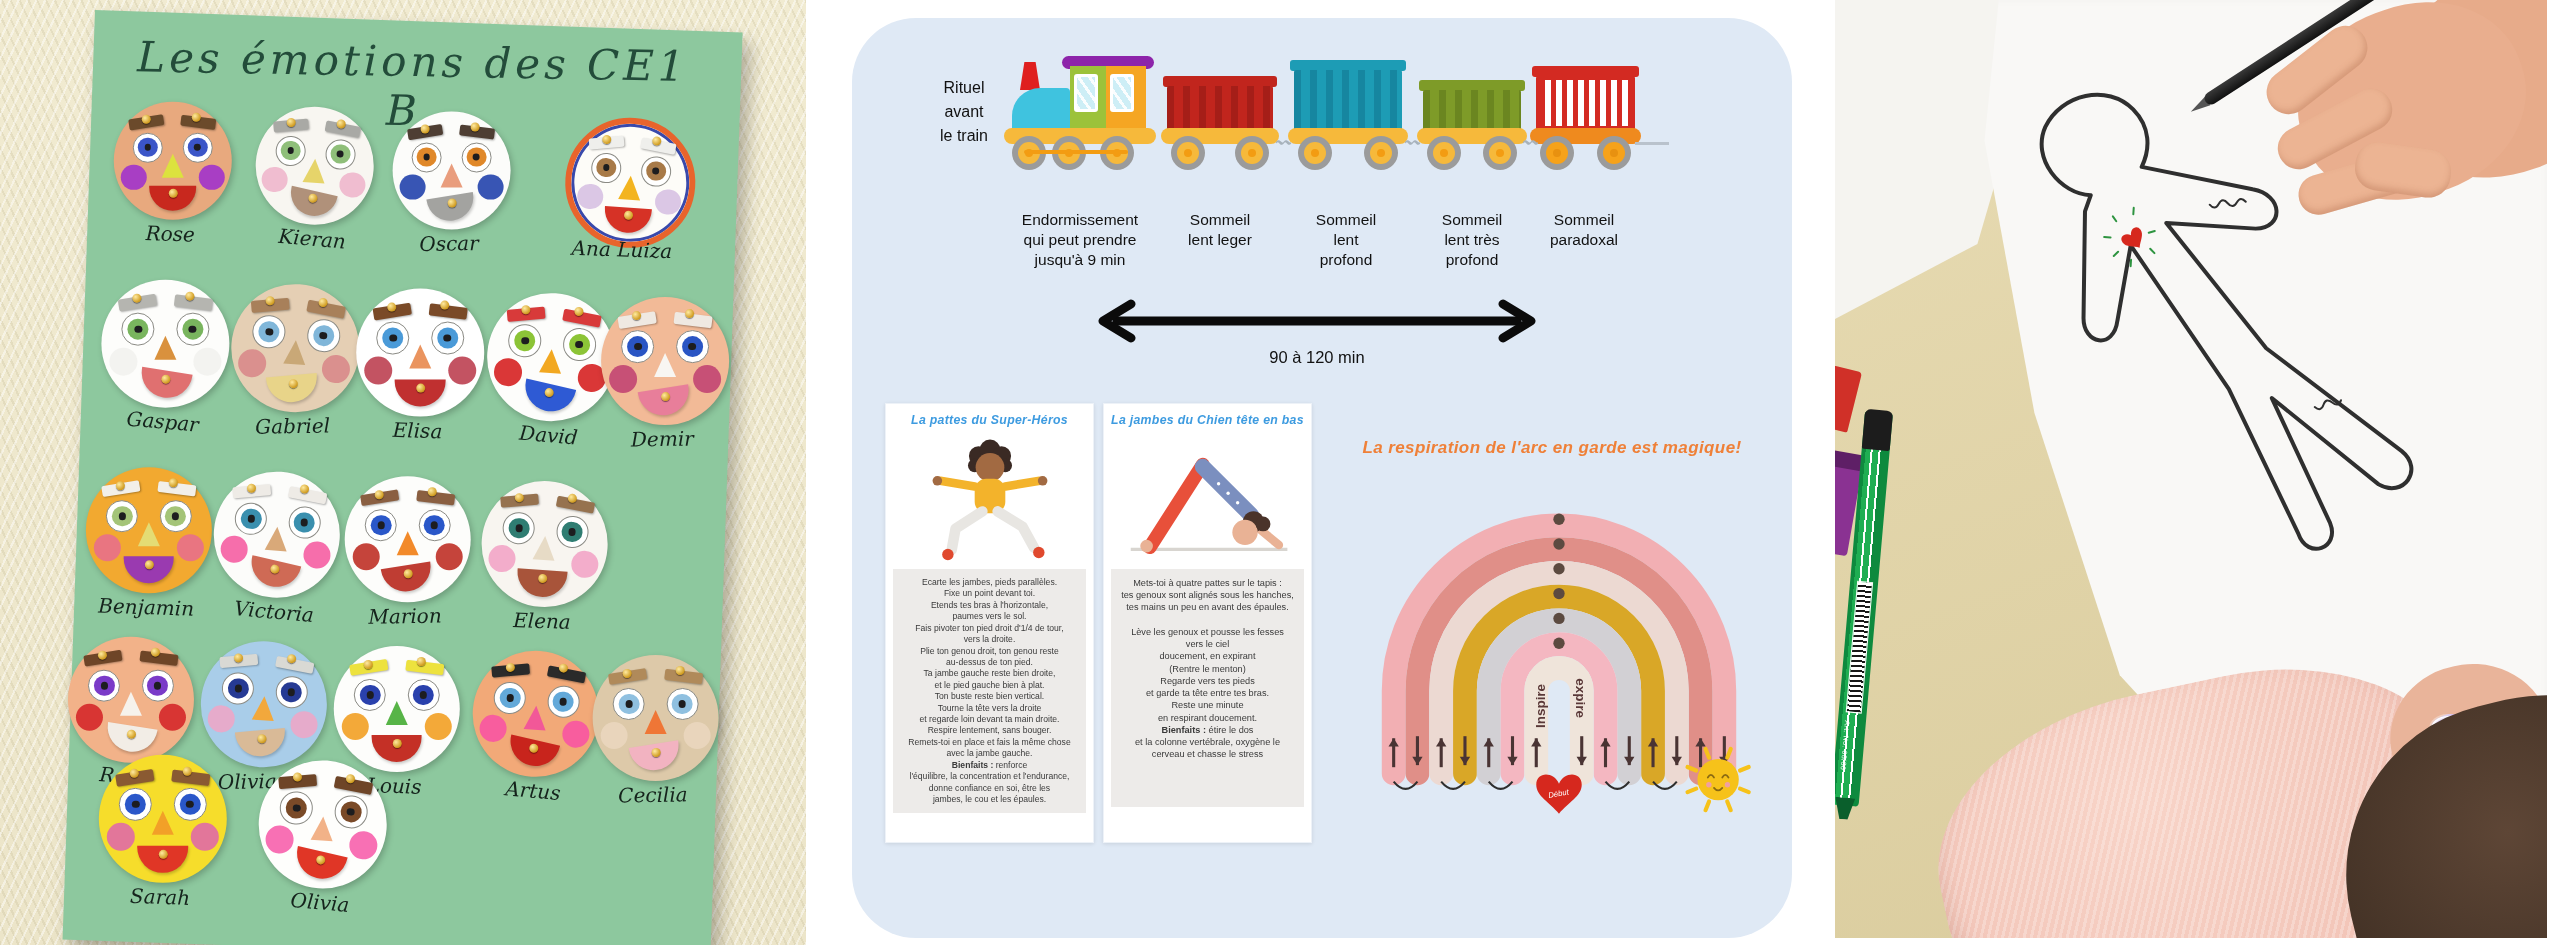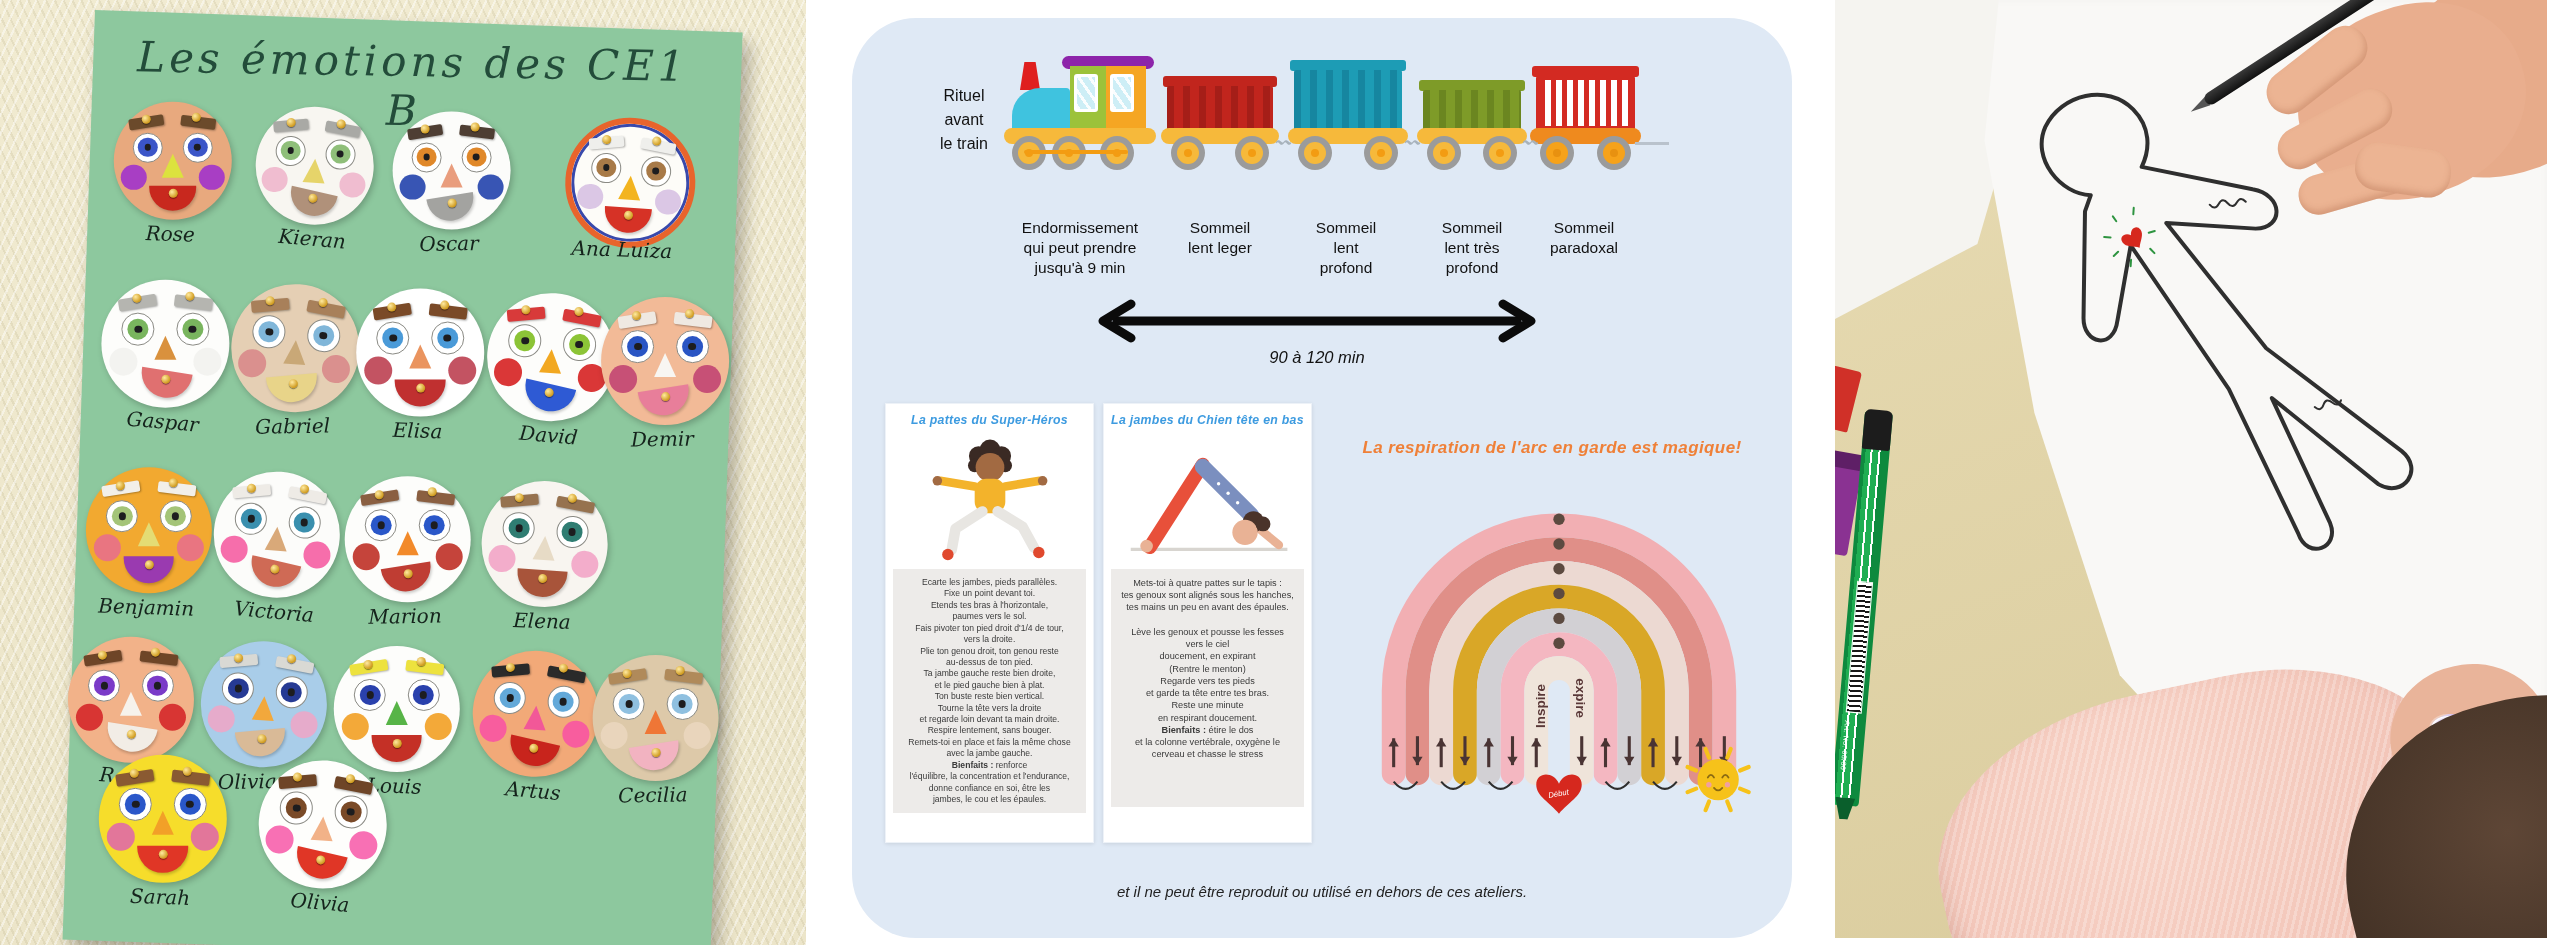--- a/index.html
+++ b/index.html
@@ -28,21 +28,21 @@
   .cheek{width:22%;height:22%;border-radius:50%;top:53%;opacity:.95;}
   .cl{left:6%;} .cr{right:6%;}
   .mouth{left:50%;top:71%;width:40%;height:21%;border-radius:0 0 70px 70px;box-shadow:1px 2px 3px rgba(0,0,0,.2);}
   .brad{width:9px;height:9px;border-radius:50%;background:radial-gradient(circle at 35% 35%, #ffeaa0, #cf9a1d 70%, #8a5f08);box-shadow:0 1px 1px rgba(0,0,0,.45);z-index:3;}
   .pname{position:absolute;width:140px;text-align:center;font-family:"DejaVu Serif",serif;font-style:italic;font-size:20px;color:#15231c;}
 
   
   .infographic{position:absolute;left:806px;top:0;width:1029px;height:945px;background:#fff;}
   .panel{position:absolute;left:46px;top:18px;width:940px;height:920px;background:var(--panel-bg,#dfe9f5);border-radius:64px;}
   .panel *{box-sizing:border-box;}
-  .pre{white-space:pre-line;margin-top:8px;}
+  .pre{white-space:pre-line;}
   .ritual{position:absolute;left:52px;top:58px;width:120px;text-align:center;font-size:16px;line-height:1.5;color:#111;}
 
   
   .loco-front{position:absolute;left:160px;top:70px;width:58px;height:42px;background:var(--loco-front,#3fc3df);border-radius:28px 4px 0 0;}
   .loco-chimney{position:absolute;left:168px;top:44px;width:20px;height:28px;background:var(--loco-chimney,#df1f1f);clip-path:polygon(22% 0,78% 0,100% 100%,0 100%);}
   .loco-cab-a{position:absolute;left:218px;top:48px;width:36px;height:64px;background:var(--loco-caba,#9cc23a);}
   .loco-cab-b{position:absolute;left:254px;top:48px;width:40px;height:64px;background:var(--loco-cabb,#f5a623);}
   .loco-roof{position:absolute;left:210px;top:38px;width:92px;height:13px;background:var(--loco-roof,#8d24aa);border-radius:7px;}
   .loco-window{position:absolute;top:56px;width:24px;height:38px;background:var(--loco-window,#cdeef6);border:3px solid #fff;border-radius:3px;overflow:hidden;}
   .lw1{left:222px;} .lw2{left:258px;}
@@ -56,21 +56,21 @@
   .worange::before{background:#f6a21a;}
   .worange::after{background:#e89110;}
   .rod{position:absolute;left:172px;top:132px;width:104px;height:4px;background:var(--loco-hub,#f39c12);border-radius:2px;}
   .wg-lip{position:absolute;height:11px;border-radius:3px;}
   .wg-body{position:absolute;border-radius:2px;}
   .coupler{position:absolute;top:112px;color:#a7b2bb;font-size:15px;}
   .tail{position:absolute;left:783px;top:124px;width:34px;height:3px;background:#b9c2cc;}
   .stage{position:absolute;top:192px;text-align:center;font-size:15.5px;line-height:1.3;color:#111;font-weight:500;}
 
   .duration-arrow{position:absolute;left:245px;top:280px;}
-  .duration-text{position:absolute;left:245px;top:330px;width:440px;text-align:center;font-size:16.5px;color:#111;font-style:italic;}
+  .duration-text{position:absolute;left:245px;top:330px;width:440px;text-align:center;font-size:16.5px;color:#111;}
 
   
   .card{position:absolute;width:209px;height:440px;top:385px;background:#fff;border:1px solid #edf2f8;box-shadow:0 1px 4px rgba(0,0,0,.1);}
   .card1{left:33px;} .card2{left:251px;}
   .card-title{margin:9px 4px 2px;text-align:center;color:var(--card-title-blue,#3d9be0);font-weight:bold;font-style:italic;font-size:12.3px;letter-spacing:.3px;}
   .card-illu{height:138px;display:flex;align-items:center;justify-content:center;}
   .card-text{background:#edebe9;margin:2px 7px 7px;padding:8px 3px;font-size:8.6px;line-height:1.33;text-align:center;color:#3a3a3a;}
   .card2 .card-text{font-size:9.2px;min-height:238px;}
   .bienfaits{margin:10px 0 0;}
   .card-text p{margin:0;}
@@ -718,21 +718,20 @@
               <line x1="21.2" y1="-8.8" x2="29.6" y2="-12.2" stroke="#f6c21a" stroke-width="4" stroke-linecap="round"></line>
               <circle r="20" fill="#f6c21a"></circle>
               <path d="M-10,-2 q3,-5 6,0 M4,-2 q3,-5 6,0" stroke="#8a6a12" stroke-width="1.7" fill="none" stroke-linecap="round"></path>
               <circle cx="-9" cy="5" r="2.6" fill="#f0a0a0"></circle>
               <circle cx="9" cy="5" r="2.6" fill="#f0a0a0"></circle>
               <path d="M-4,8 q4,5 8,0" stroke="#8a6a12" stroke-width="1.7" fill="none" stroke-linecap="round"></path>
             </g>
           </svg></div>
 
       <div class="footer">
-        <span>et il ne peut être reproduit ou utilisé en dehors de ces ateliers.</span>
       </div>
     </div>
   </section>
 
   <section class="right-photo">
     <div class="sheet-topleft"></div>
     <div class="paper-main"></div>
 
     <svg class="drawing-svg" width="712" height="938" viewBox="0 0 712 938">
       <g transform="translate(268,150) rotate(-35)" stroke="#2f2f2f" stroke-width="4" fill="none" stroke-linejoin="round" stroke-linecap="round">

